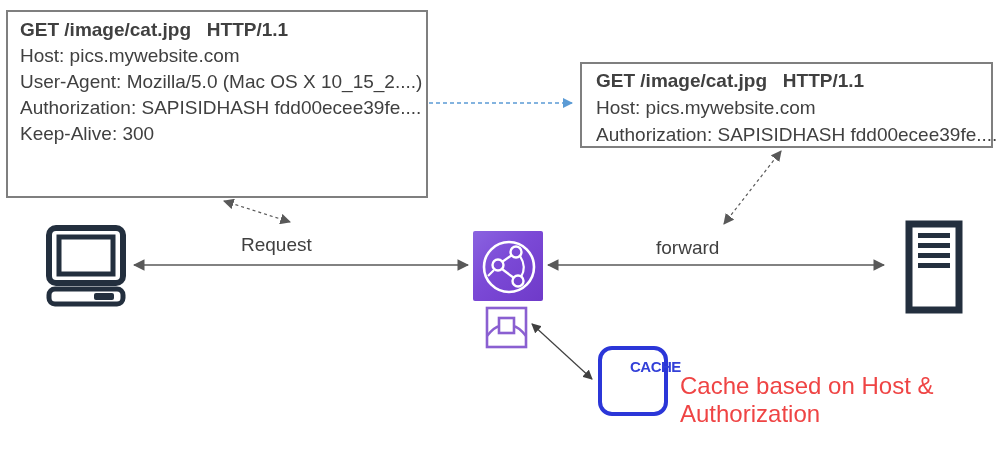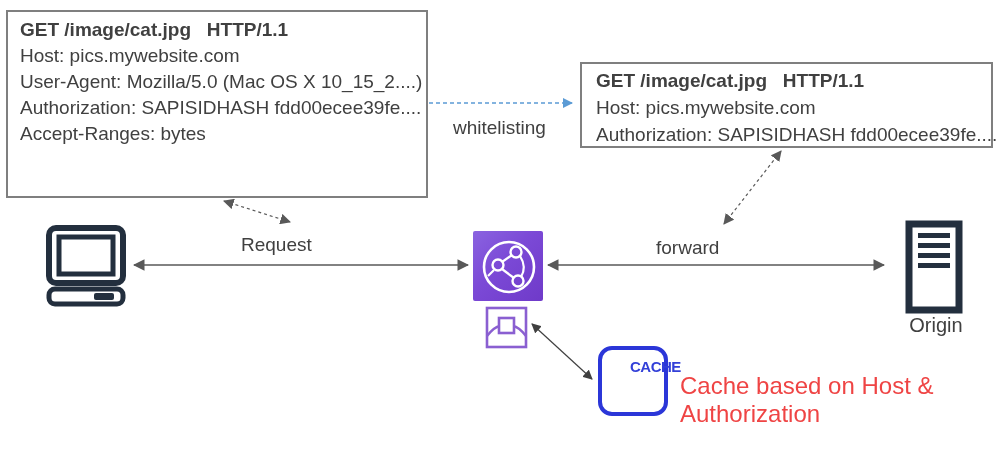--- a/index.html
+++ b/index.html
@@ -51,21 +51,21 @@
 </head>
 <body>
 
 <div class="canvas">
 
   <div class="hbox" id="req-box">
     <div class="line bold">GET /image/cat.jpg   HTTP/1.1</div>
     <div class="line">Host: pics.mywebsite.com</div>
     <div class="line">User-Agent: Mozilla/5.0 (Mac OS X 10_15_2....)</div>
     <div class="line">Authorization: SAPISIDHASH fdd00ecee39fe....</div>
-    <div class="line">Accept-Ranges: bytes</div>
+    <div class="line">Keep-Alive: 300</div>
   </div>
 
 
   <div class="hbox" id="fwd-box">
     <div class="line bold">GET /image/cat.jpg   HTTP/1.1</div>
     <div class="line">Host: pics.mywebsite.com</div>
     <div class="line">Authorization: SAPISIDHASH fdd00ecee39fe....</div>
   </div>
 
   <svg class="layer" width="1004" height="457" viewBox="0 0 1004 457">
@@ -121,24 +121,22 @@
     <rect x="14" y="12" width="15" height="15" fill="#ffffff" stroke="#8a5fd1" stroke-width="2.6"></rect>
   </svg>
 
   <svg class="layer" style="left:905px; top:220px;" width="58" height="94" viewBox="0 0 58 94">
     <rect x="4" y="4" width="50" height="86" fill="none" stroke="#232f3e" stroke-width="7"></rect>
     <rect x="13" y="13" width="32" height="5" fill="#232f3e"></rect>
     <rect x="13" y="23" width="32" height="5" fill="#232f3e"></rect>
     <rect x="13" y="33" width="32" height="5" fill="#232f3e"></rect>
     <rect x="13" y="43" width="32" height="5" fill="#232f3e"></rect>
   </svg>
-  <div class="lbl center" style="left:895px; top:314px; width:82px; font-size:20px;">Origin</div>
 
   <div class="cache-box">
     <span class="cache-text">CACHE</span>
   </div>
   <div class="cache-note">Cache based on Host &amp; Authorization</div>
 
   <div class="lbl" style="left:241px; top:234px;">Request</div>
-  <div class="lbl" style="left:453px; top:117px;">whitelisting</div>
   <div class="lbl" style="left:656px; top:237px;">forward</div>
 
 </div>
 
 </body></html>

